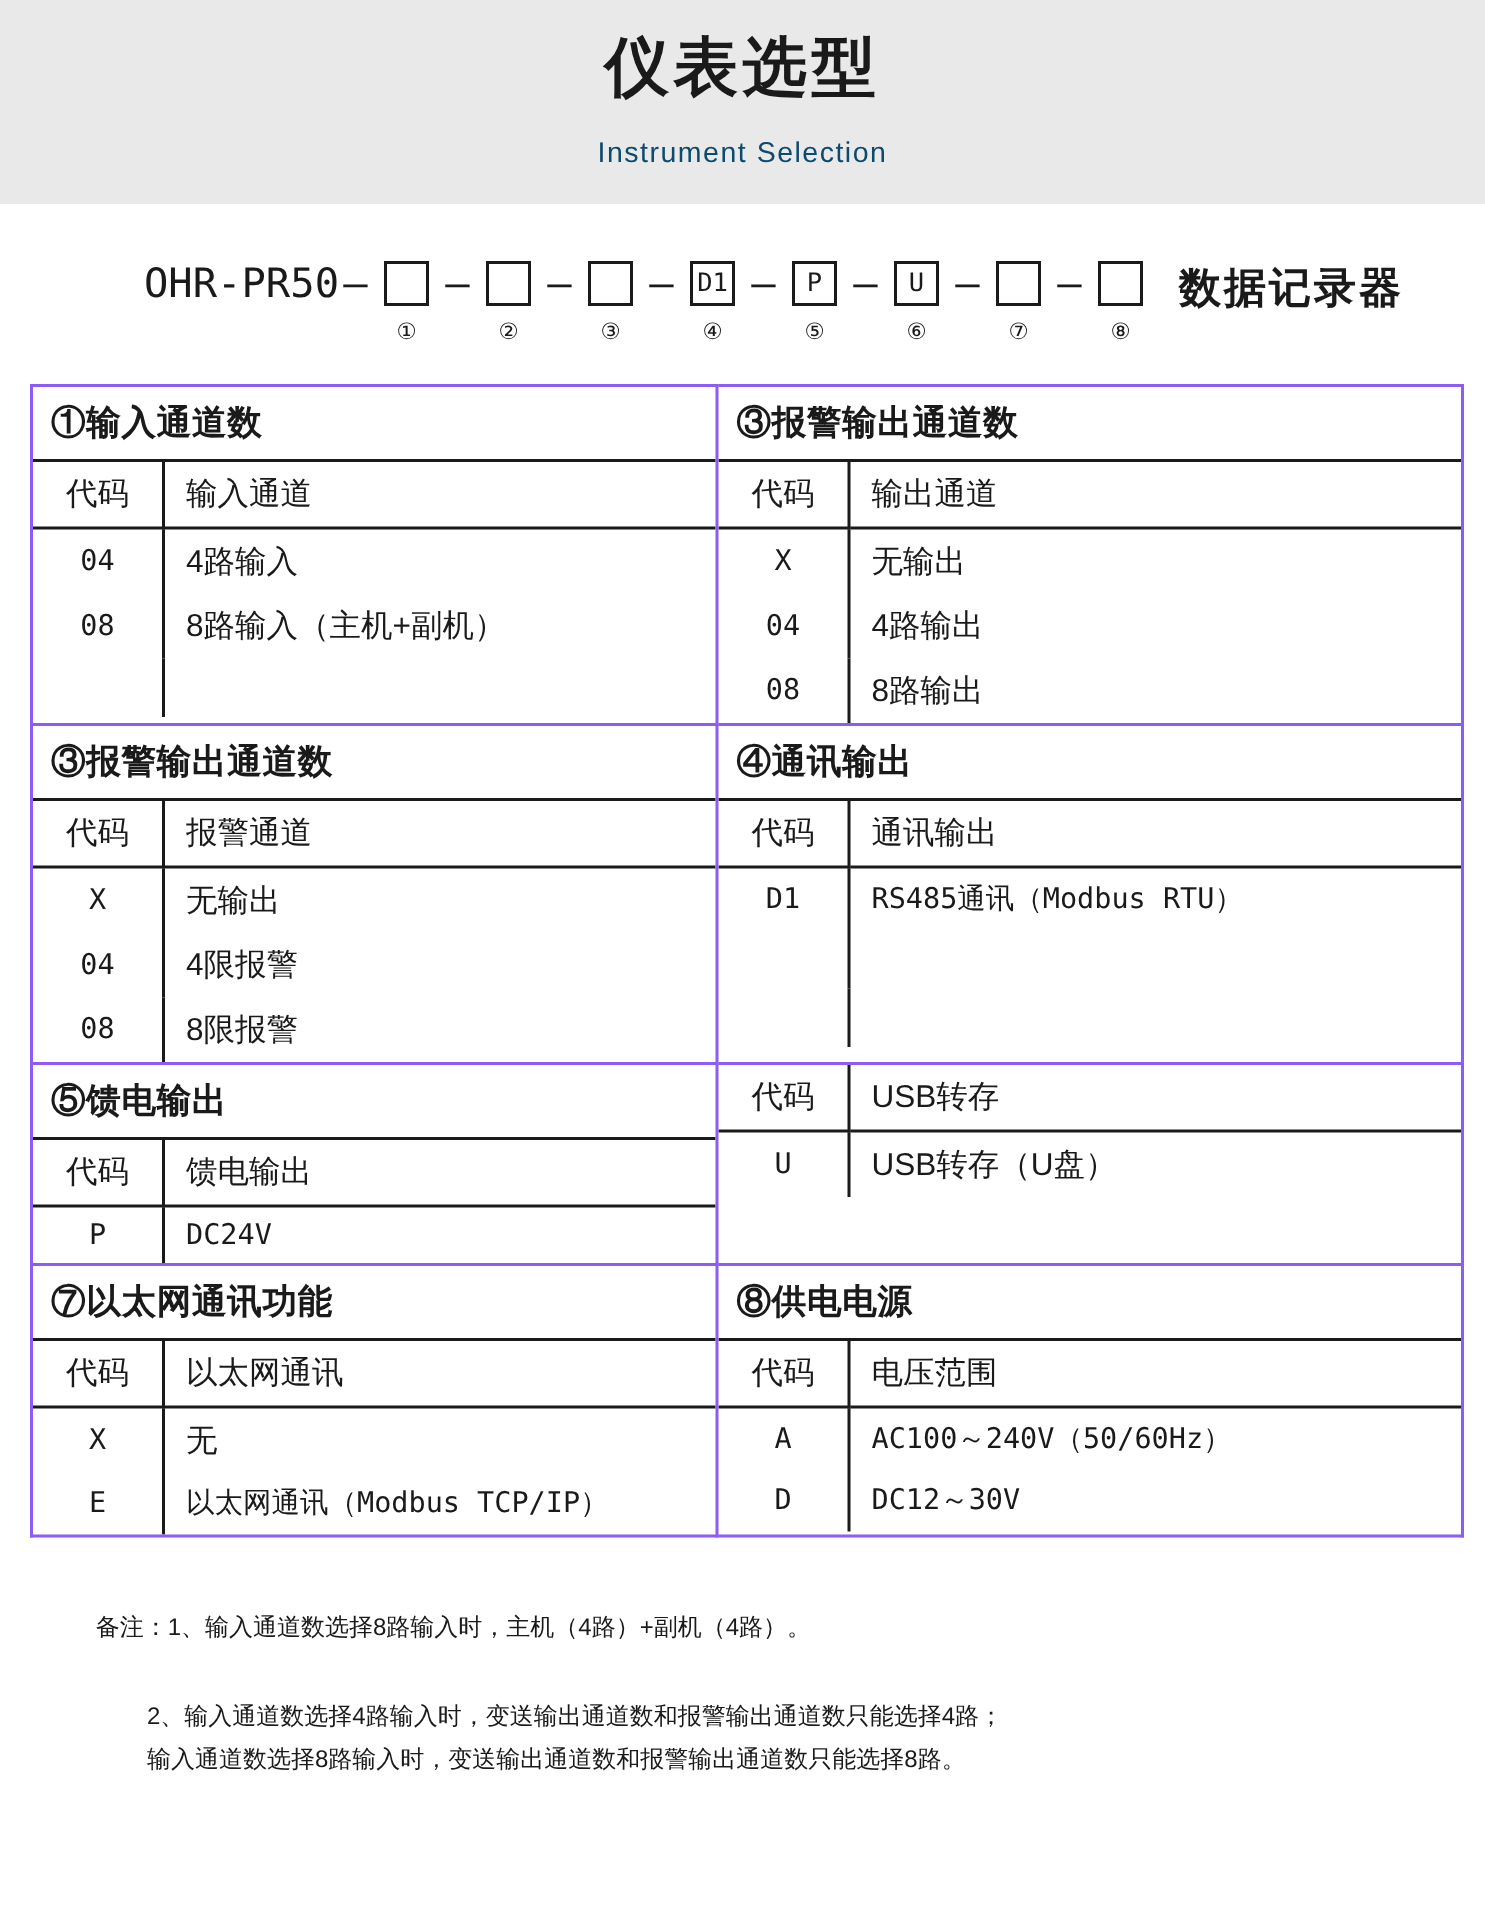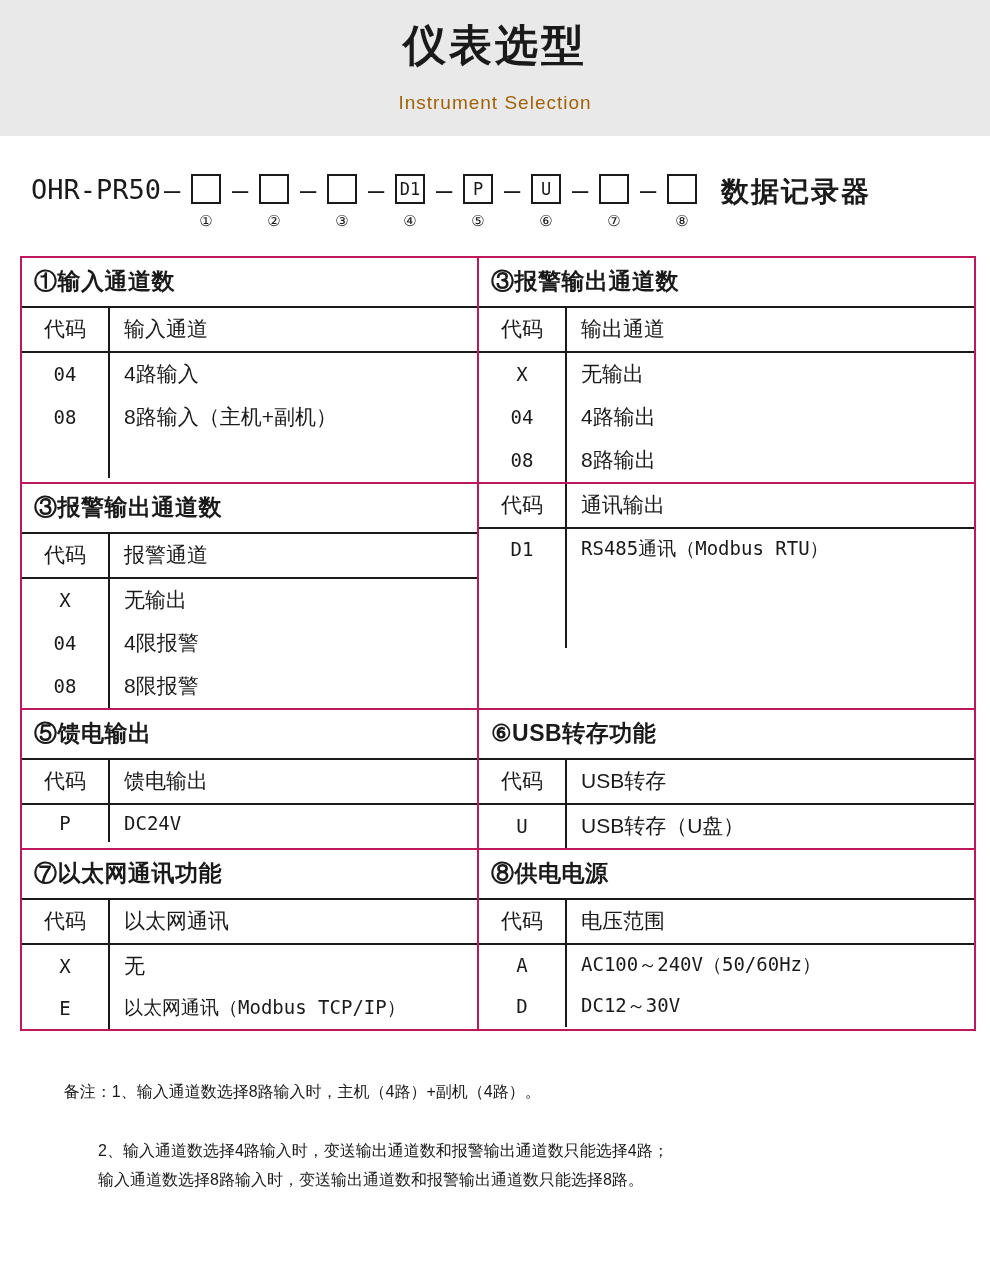--- a/index.html
+++ b/index.html
@@ -31,32 +31,33 @@
   .banner-title {
     font-size: 43px;
     font-weight: bold;
     letter-spacing: 3px;
     color: #1a1a1a;
     line-height: 1.1;
     margin-bottom: 2px;
   }
   .banner-sub {
     font-size: 19px;
-    color: #a16207;
+    color: #0c4a6e;
     letter-spacing: 1px;
     font-weight: normal;
   }
 
   
   .model-row {
     margin-top: 28px;
-    padding-left: 31px;
+    padding-left: 42px;
     display: flex;
     align-items: flex-start;
     height: 78px;
+    justify-content: center;
   }
   .model-prefix {
     font-family: "DejaVu Sans Mono", monospace;
     font-size: 27px;
     letter-spacing: 0px;
     padding-top: 10px;
     white-space: pre;
   }
   .slots {
     display: flex;
@@ -102,21 +103,21 @@
   }
 
   
   .spec-table {
     margin: 14px 20px 0 20px;
     width: 950px;
     border-collapse: collapse;
     table-layout: fixed;
   }
   .spec-table td {
-    border: 2px solid #be185d;
+    border: 2px solid #8b5cf6;
     padding: 0;
     vertical-align: top;
   }
   .sec-title {
     font-size: 23px;
     font-weight: bold;
     padding: 8px 12px 9px 12px;
     border-bottom: 2px solid #1a1a1a;
     letter-spacing: 0.5px;
   }
@@ -302,20 +303,21 @@
           <div class="desc-col">4限报警</div>
         </div>
         <div class="row">
           <div class="code-col">08</div>
           <div class="desc-col">8限报警</div>
         </div>
       </div>
     </td>
 
     <td>
+      <div class="sec-title">④通讯输出</div>
       <div class="rows">
         <div class="row head-row">
           <div class="code-col cn">代码</div>
           <div class="desc-col">通讯输出</div>
         </div>
         <div class="row">
           <div class="code-col">D1</div>
           <div class="desc-col mono">RS485通讯（Modbus RTU）</div>
         </div>
         <div class="row">
@@ -340,21 +342,20 @@
           <div class="desc-col">馈电输出</div>
         </div>
         <div class="row">
           <div class="code-col">P</div>
           <div class="desc-col mono">DC24V</div>
         </div>
       </div>
     </td>
 
     <td>
-      <div class="sec-title">⑥USB转存功能</div>
       <div class="rows">
         <div class="row head-row">
           <div class="code-col cn">代码</div>
           <div class="desc-col">USB转存</div>
         </div>
         <div class="row">
           <div class="code-col">U</div>
           <div class="desc-col">USB转存（U盘）</div>
         </div>
       </div>

